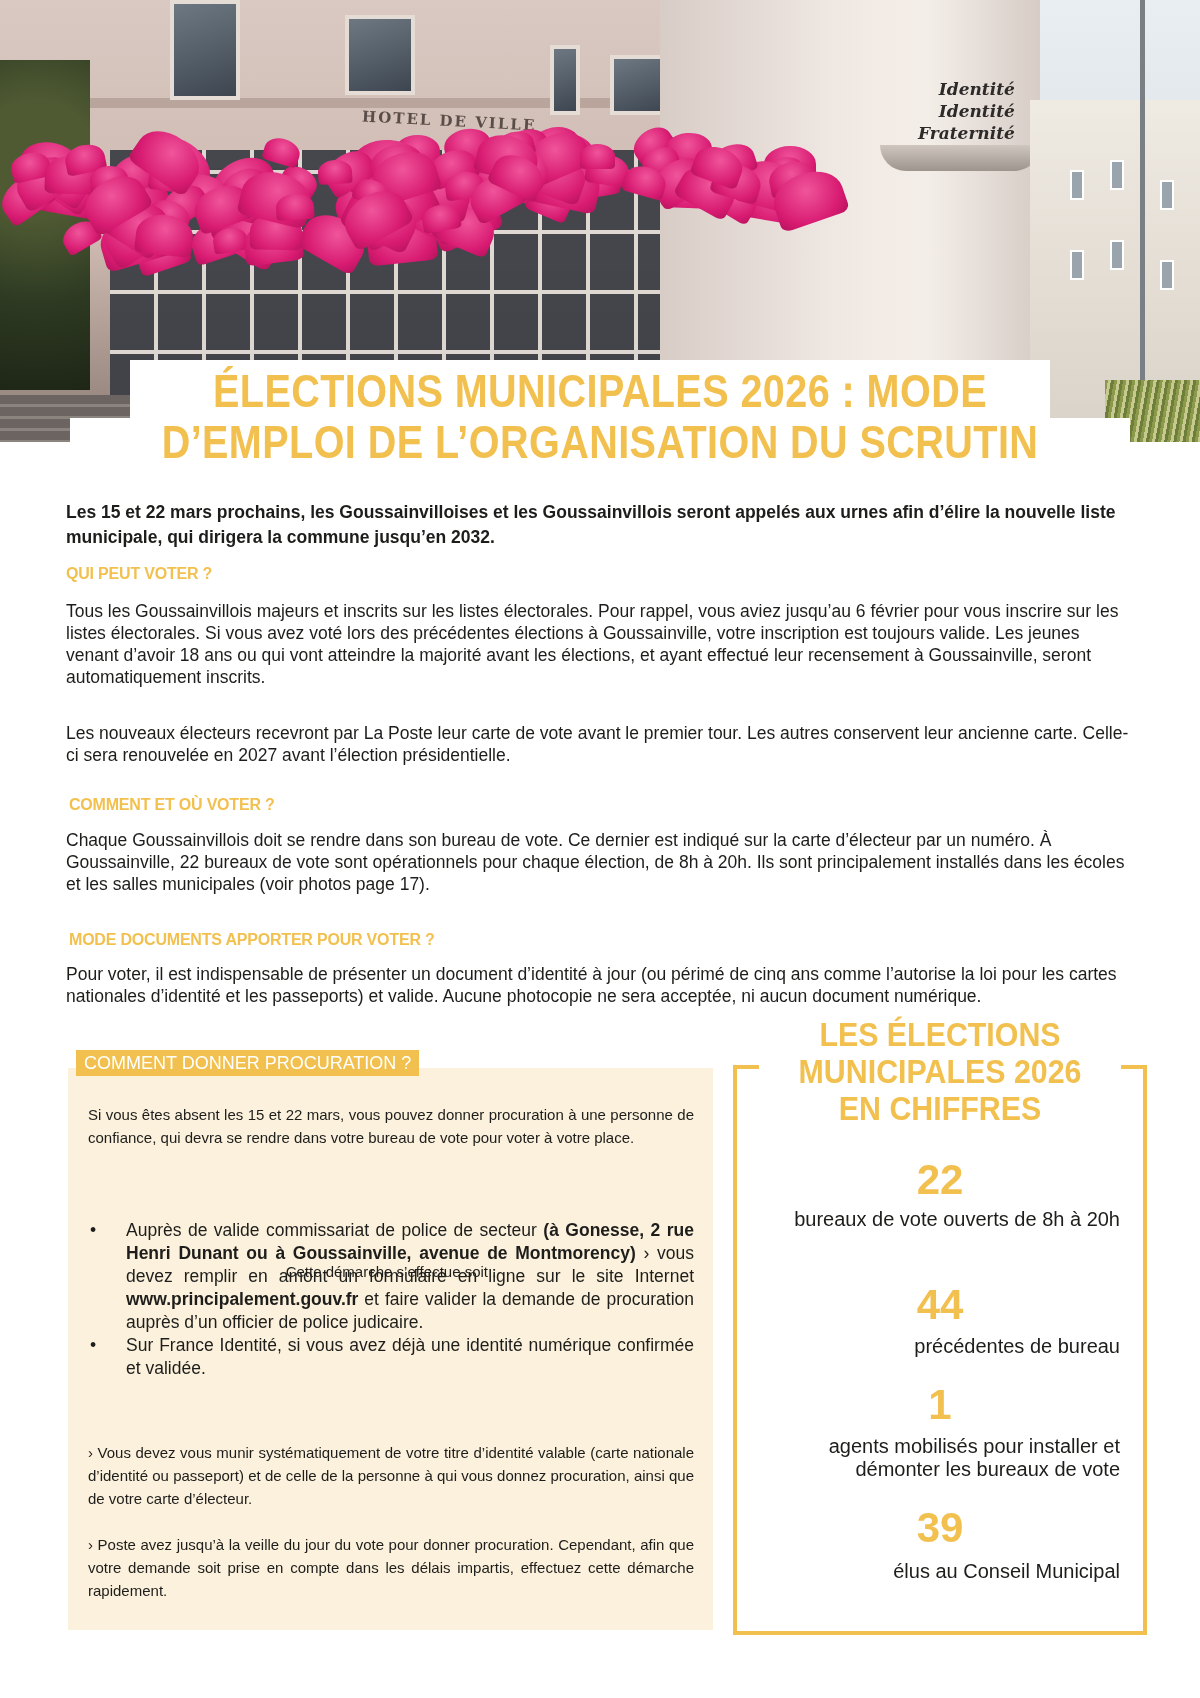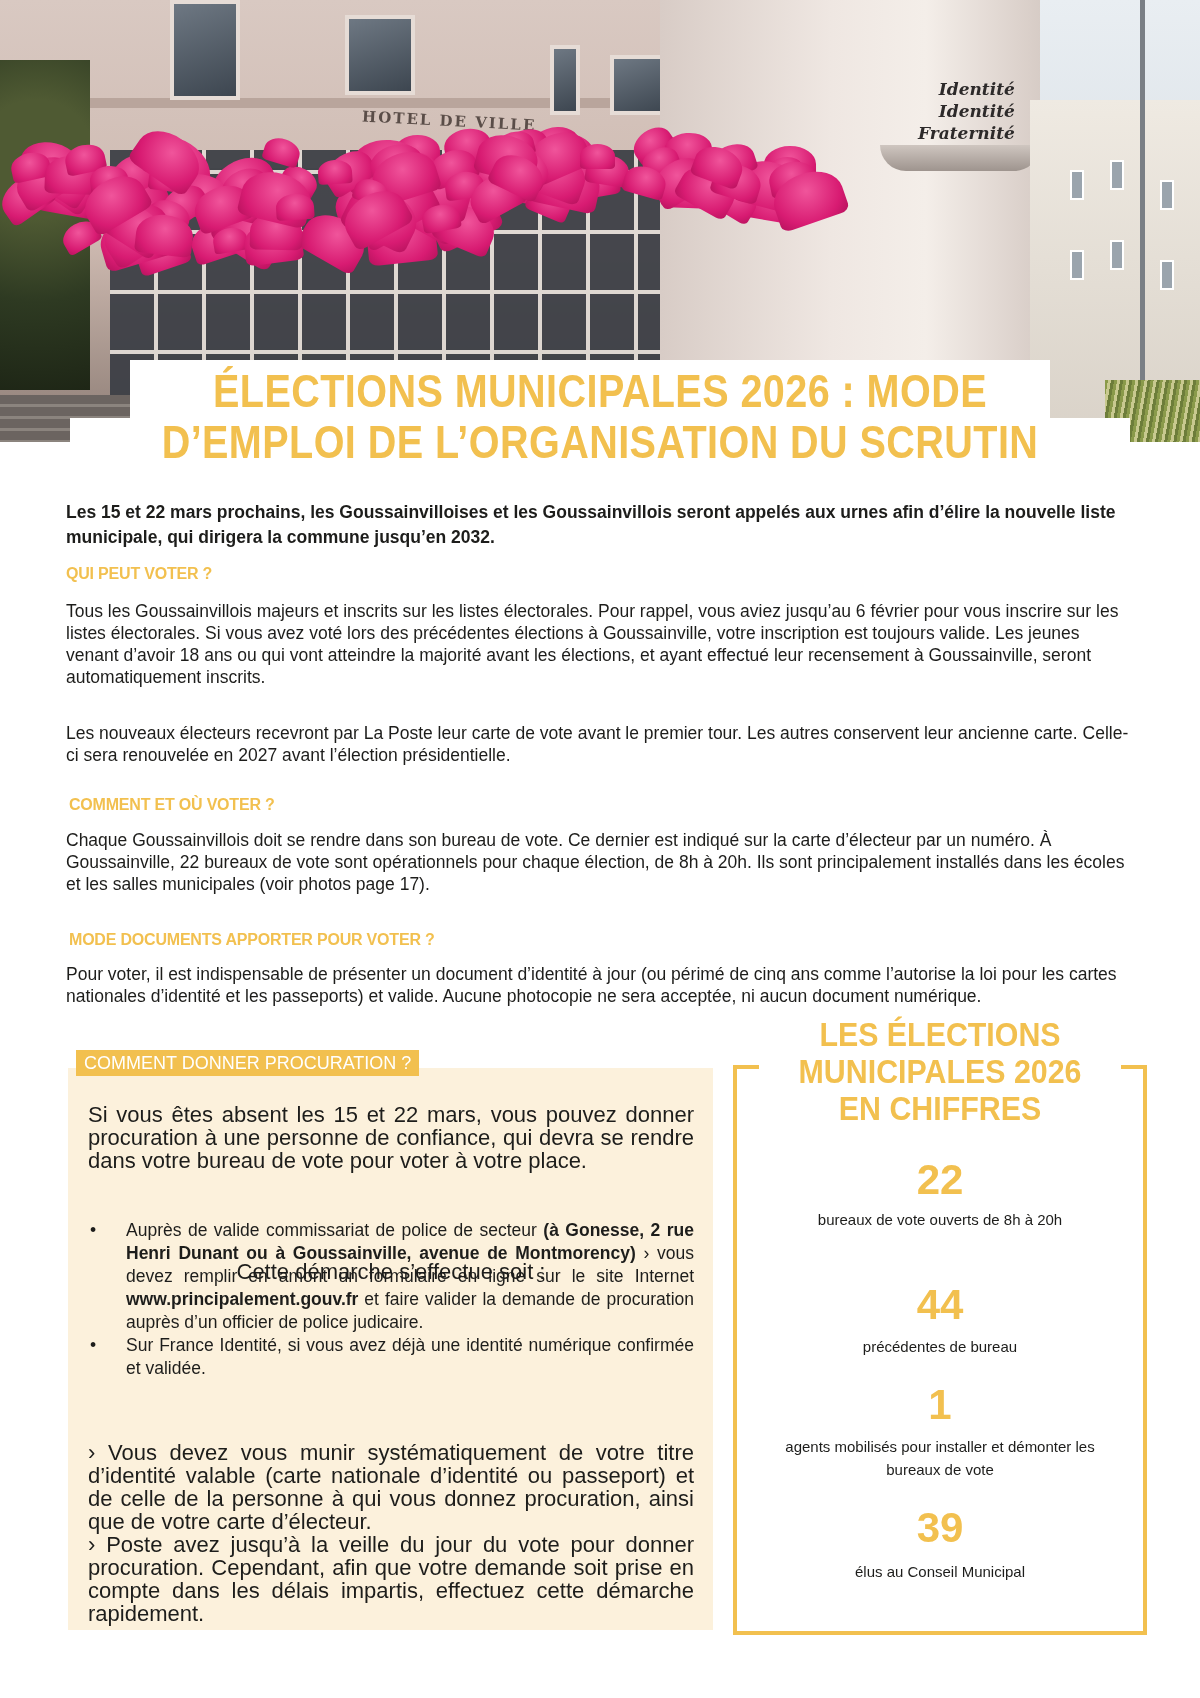--- a/index.html
+++ b/index.html
@@ -52,40 +52,40 @@
   
   .lead { position: absolute; left: 66px; top: 500px; width: 1070px; font-size: 17.5px; line-height: 25px;
           font-weight: bold; color: #1d1d1b; }
   .h-section { position: absolute; font-size: 16px; font-weight: bold; color: #f2c04f; letter-spacing: -0.2px; }
   .para { position: absolute; left: 66px; width: 1070px; font-size: 17.5px; line-height: 22px; color: #1d1d1b; }
 
   
   .proc-box { position: absolute; left: 68px; top: 1068px; width: 645px; height: 562px; background: #fcf1dc; }
   .proc-label { position: absolute; left: 76px; top: 1050px; height: 26px; padding: 0 8px;
                 background: #f2c04f; color: #ffffff; font-size: 18px; line-height: 26px; font-weight: normal; }
-  .proc-text { position: absolute; left: 88px; width: 606px; font-size: 22px; line-height: 23px; color: #1d1d1b; text-align: justify; }
+  .proc-text { position: absolute; left: 88px; width: 606px; font-size: 15px; line-height: 23px; color: #1d1d1b; text-align: justify; }
   .proc-list { position: absolute; left: 88px; width: 606px; list-style: none; font-size: 17.5px; line-height: 23px; }
   .proc-list li { position: relative; padding-left: 38px; text-align: justify; margin-bottom: 0; }
   .proc-list li .bullet { position: absolute; left: 2px; top: 0; }
   .proc-list b { font-weight: bold; }
 
   
   .stats-frame { position: absolute; left: 733px; top: 1069px; width: 414px; height: 566px;
                  border: 4px solid #f2c04f; border-top: none; }
   .stats-top-left { position: absolute; left: 733px; top: 1065px; width: 26px; height: 4px; background: #f2c04f; }
   .stats-top-right { position: absolute; left: 1121px; top: 1065px; width: 26px; height: 4px; background: #f2c04f; }
   .stats-tick-l { position: absolute; left: 733px; top: 1065px; width: 4px; height: 8px; background: #f2c04f; }
   .stats-tick-r { position: absolute; left: 1143px; top: 1065px; width: 4px; height: 8px; background: #f2c04f; }
   .stats-title { position: absolute; left: 746px; top: 1016px; width: 388px; text-align: center;
                  font-weight: bold; font-size: 33px; line-height: 37px; color: #f2c04f;
                  transform: scaleX(0.92); transform-origin: center top; background: transparent; }
   .stat-num { position: absolute; left: 737px; width: 406px; text-align: center; font-weight: bold;
               font-size: 42px; line-height: 44px; color: #f2c04f; }
-  .stat-label { position: absolute; left: 760px; width: 360px; text-align: center;
-                font-size: 15px; line-height: 23px; color: #1d1d1b; }
+  .stat-label { position: absolute; left: 760px; width: 360px; text-align: right;
+                font-size: 20px; line-height: 23px; color: #1d1d1b; }
 </style>
 </head>
 <body>
 
 <div class="hero">
   <div class="sky"></div>
   <div class="building-left">
     <div class="floor-band" style="top:98px"></div>
     <div class="floor-band" style="top:168px"></div>
     <div class="win" style="left:170px;top:0;width:70px;height:100px"></div>

